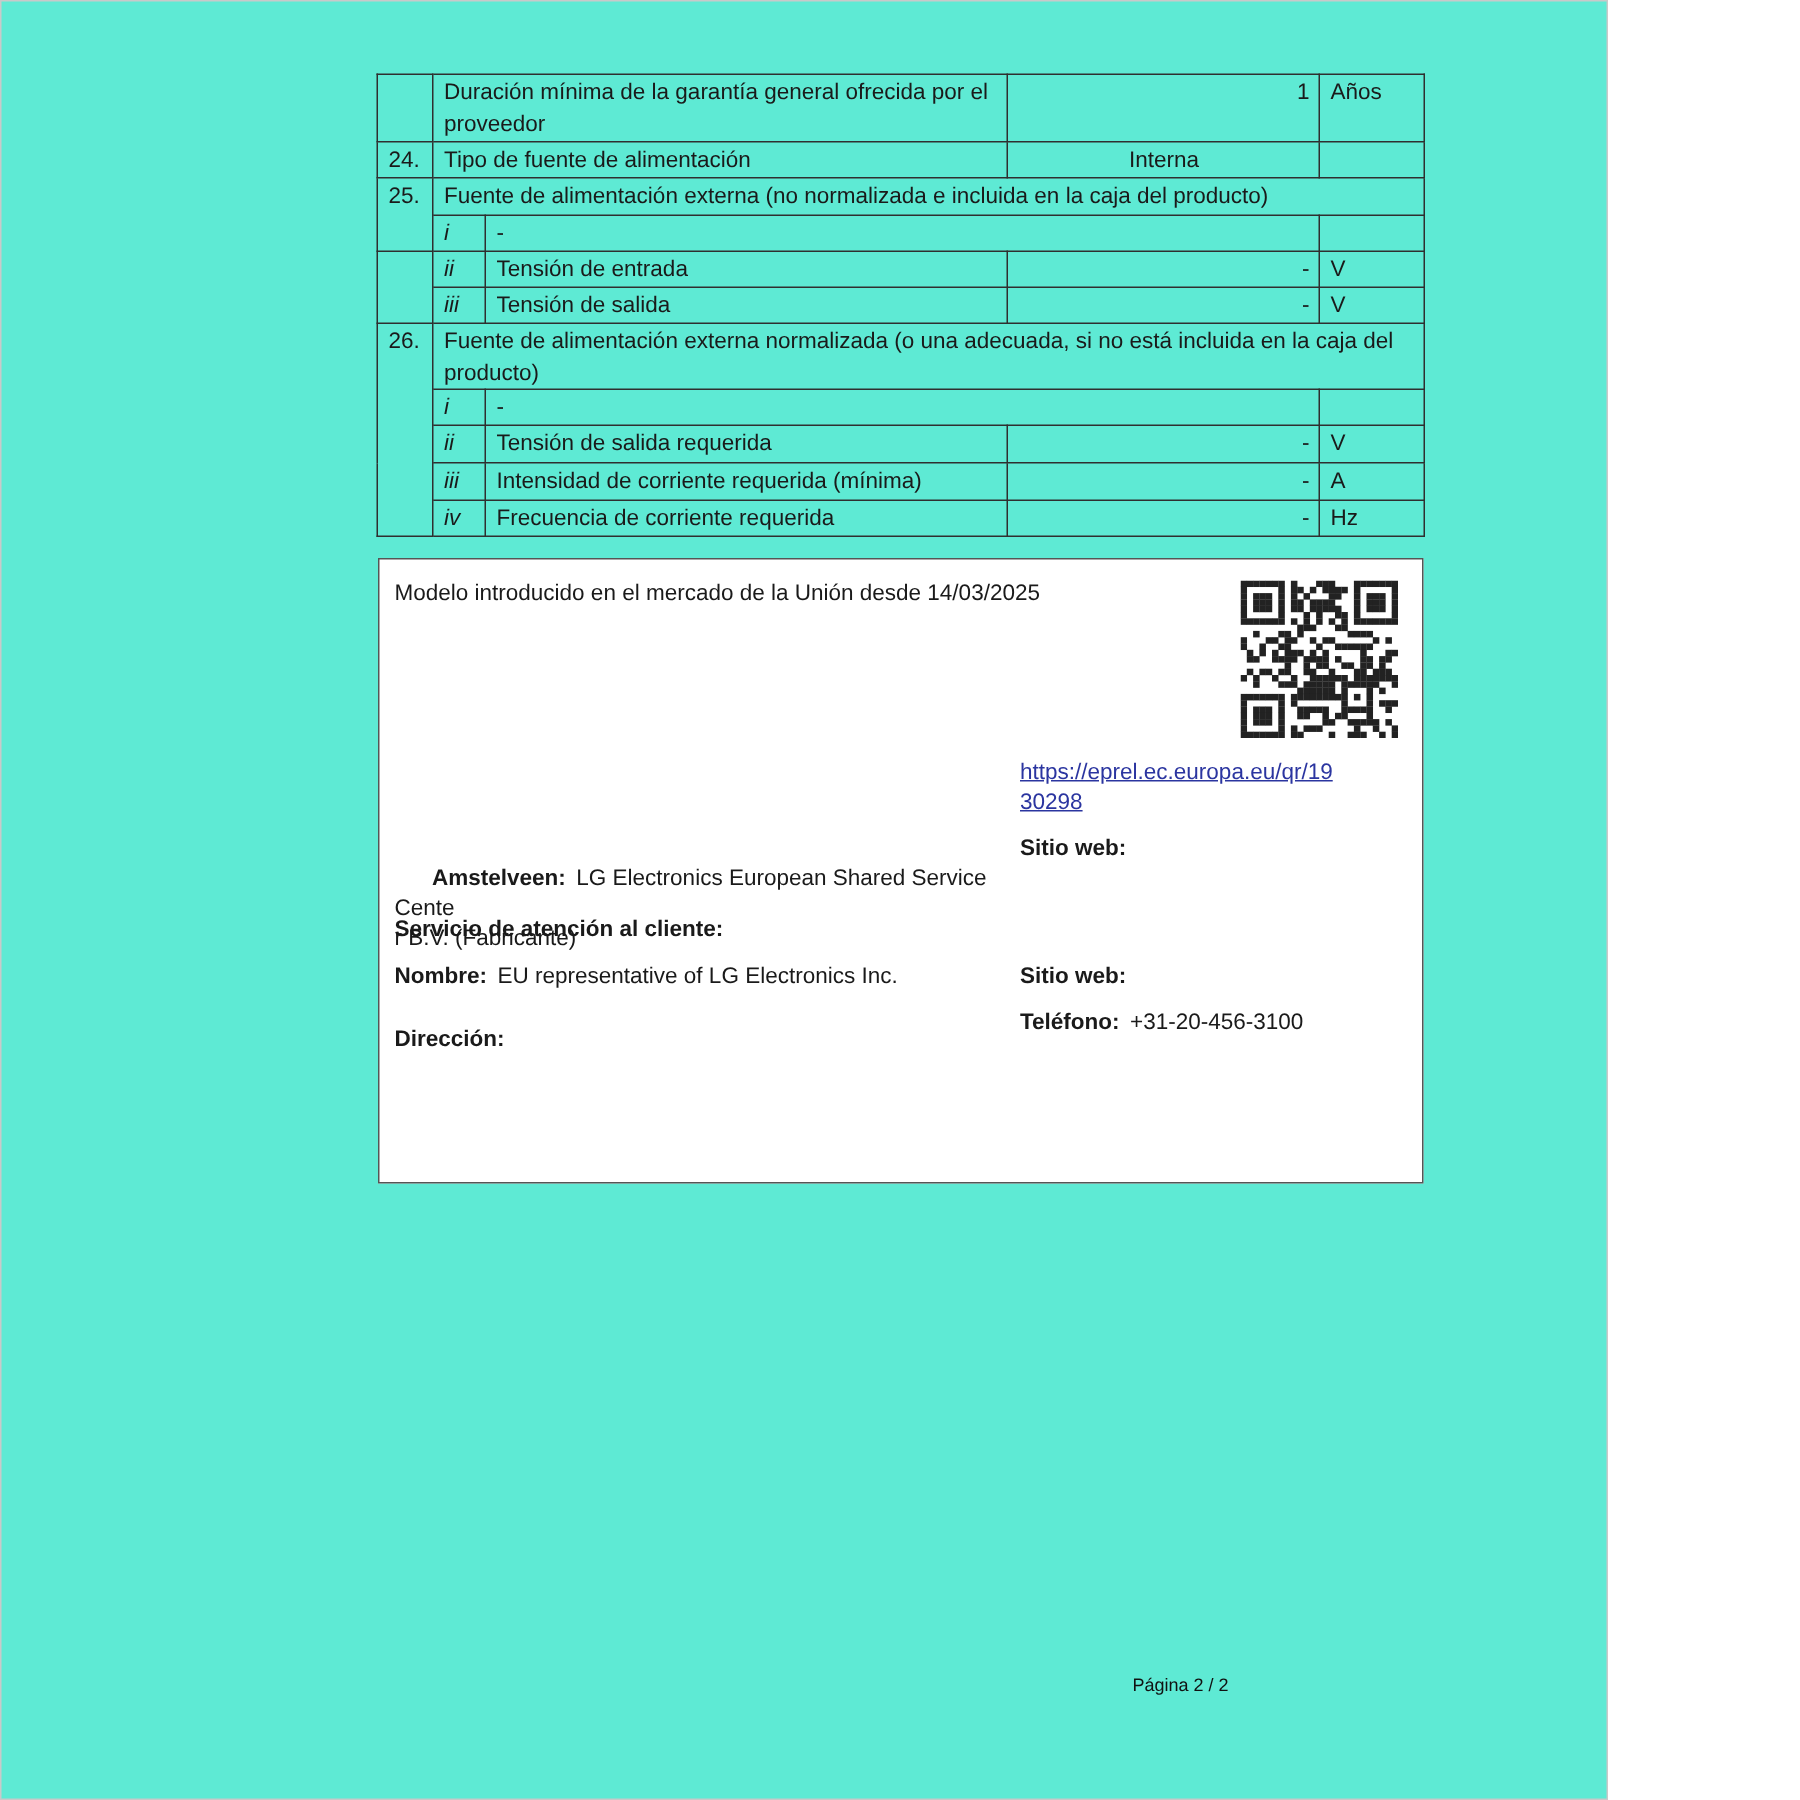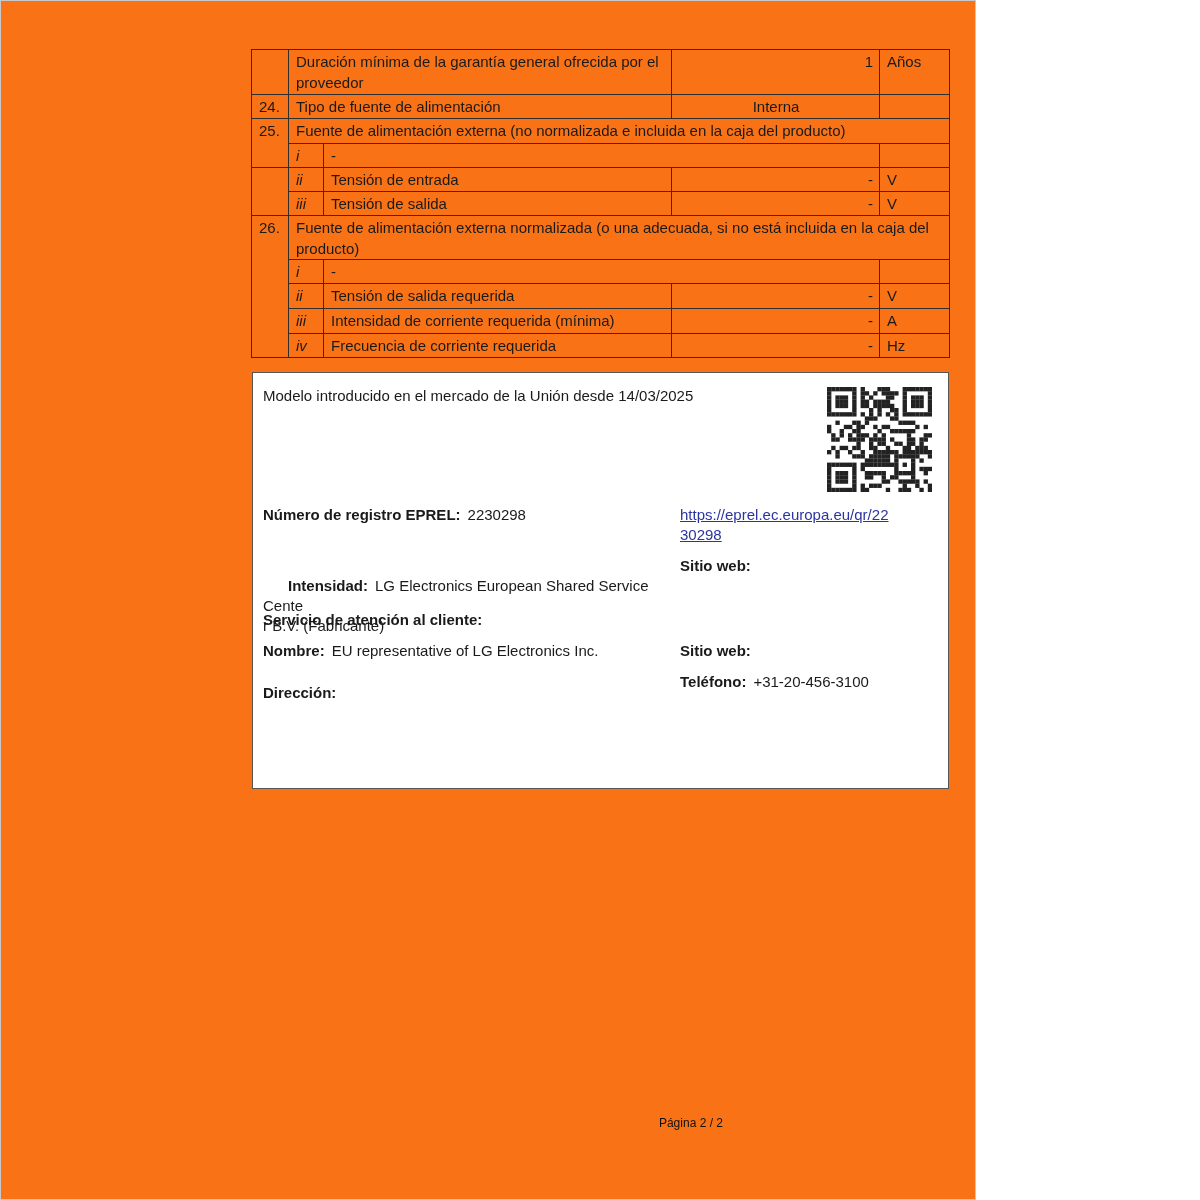--- a/index.html
+++ b/index.html
@@ -1,20 +1,20 @@
 <!DOCTYPE html>
 <html><head>
 <meta charset="utf-8">
 <style>
   * { margin:0; padding:0; box-sizing:border-box; }
   html,body { width:1200px; height:1200px; background:#ffffff; }
   body { font-family:"Liberation Sans", sans-serif; color:#1c1c1c; position:relative; }
   .page {
-    position:absolute; left:0; top:0; width:976px; height:1200px;
-    background:#f97316; border:1px solid #c9c9c9;
+    position:absolute; left:0; top:0; width:1072px; height:1200px;
+    background:#5eead4; border:1px solid #c9c9c9;
   }
 
   
   table.params {
     position:absolute; left:250px; top:48px; width:698px;
     border-collapse:collapse; table-layout:fixed;
     font-size:15px; color:#1a1a1a;
   }
   table.params td {
     border:1.5px solid #2f2f2f;
@@ -448,30 +448,27 @@
           <rect x="33.60" y="100.80" width="4.35" height="4.35" fill="#222"></rect>
           <rect x="37.80" y="100.80" width="4.35" height="4.35" fill="#222"></rect>
           <rect x="58.80" y="100.80" width="4.35" height="4.35" fill="#222"></rect>
           <rect x="71.40" y="100.80" width="4.35" height="4.35" fill="#222"></rect>
           <rect x="75.60" y="100.80" width="4.35" height="4.35" fill="#222"></rect>
           <rect x="79.80" y="100.80" width="4.35" height="4.35" fill="#222"></rect>
           <rect x="92.40" y="100.80" width="4.35" height="4.35" fill="#222"></rect>
           <rect x="100.80" y="100.80" width="4.35" height="4.35" fill="#222"></rect>
         </svg></div>
 
-    <div class="abs left-col" style="top:132px">
-      <span class="lbl">Número de registro EPREL:</span><span class="val">2230298</span>
-    </div>
     <div class="abs right-col" style="top:132px">
-      <a class="link prewrap">https://eprel.ec.europa.eu/qr/22
+      <a class="link prewrap">https://eprel.ec.europa.eu/qr/19
 30298</a>
     </div>
 
     <div class="abs left-col prewrap" style="top:183px">
-      <span class="lbl">Intensidad:</span><span class="val prewrap">LG Electronics European Shared Service Cente
+      <span class="lbl">Amstelveen:</span><span class="val prewrap">LG Electronics European Shared Service Cente
 r B.V. (Fabricante)</span>
     </div>
     <div class="abs right-col" style="top:183px">
       <span class="lbl">Sitio web:</span>
     </div>
 
     <div class="abs left-col" style="top:237px">
       <span class="lbl">Servicio de atención al cliente:</span>
     </div>
 

